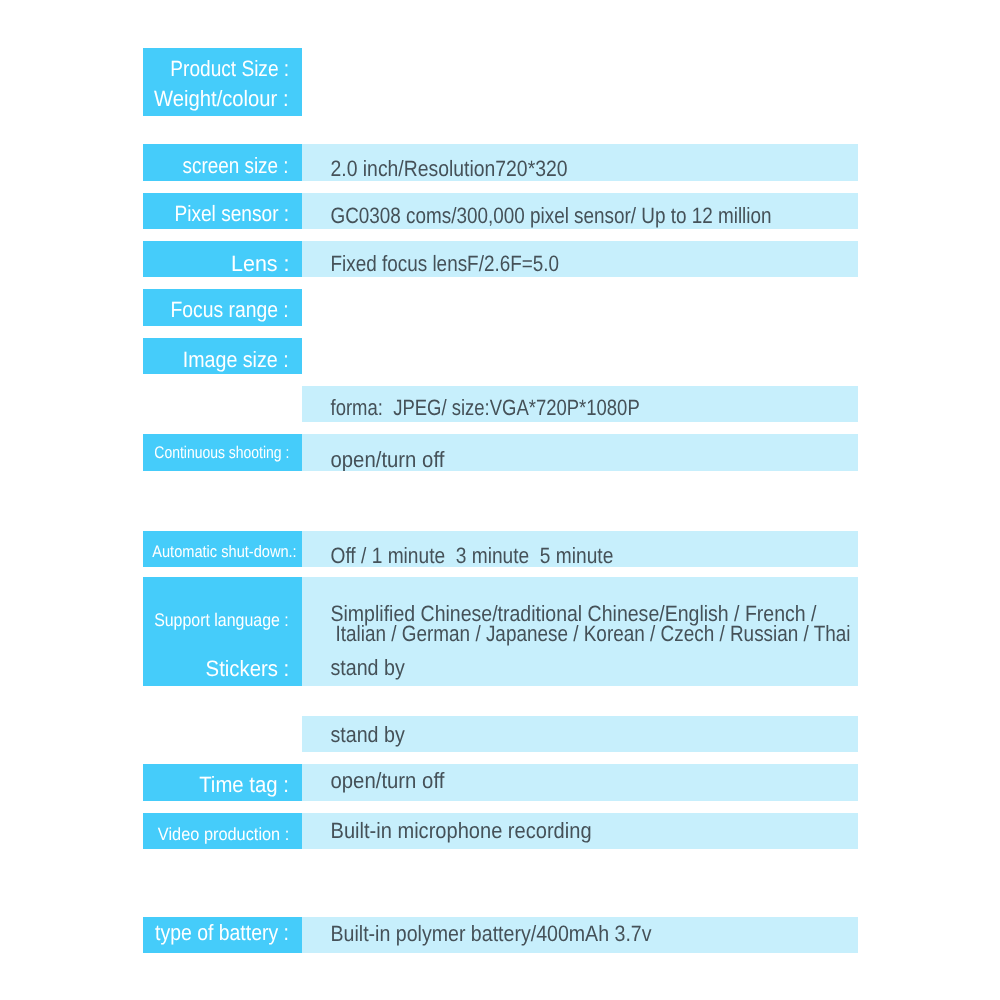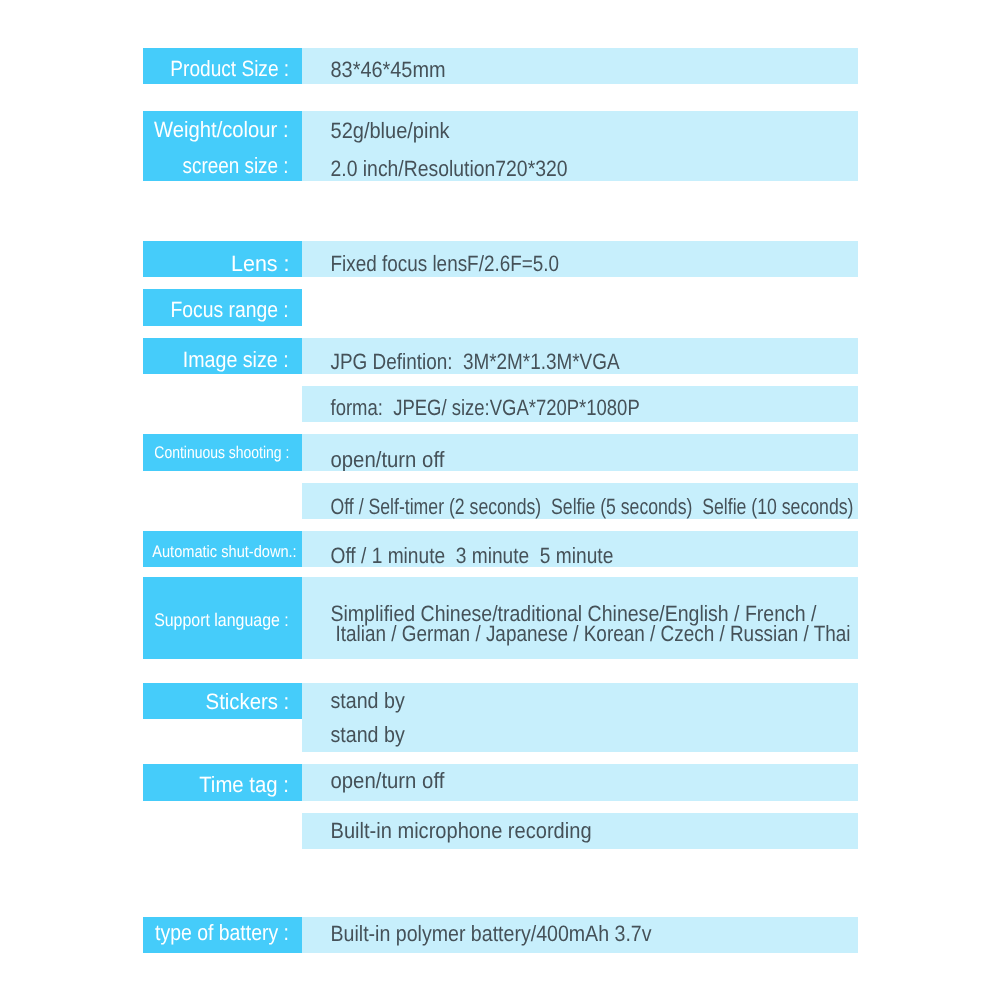--- a/index.html
+++ b/index.html
@@ -24,97 +24,93 @@
   .spec-row.tall .spec-value-text.line2{top:46px;transform:translate(33.5px,0) scaleX(0.85);}
 </style>
 </head>
 <body>
 
 <div id="spec-table">
   <div class="spec-row" style="top:47.6px">
     <div class="spec-label">
       <span class="spec-label-text" style="font-size:22.2px;transform:translate(-13px,calc(-38% + 0.7px)) scaleX(0.8600)">Product Size :</span>
     </div>
-    <div class="spec-value">
-      <span class="spec-value-text" style="transform:translate(28.5px,calc(-38% + 1.0px)) scaleX(0.8971)">83*46*45mm</span>
-    </div>
   </div>
-  <div class="spec-row" style="top:111px">
+  <div class="spec-row" style="top:80px">
     <div class="spec-label">
       <span class="spec-label-text" style="font-size:22.2px;transform:translate(-13px,calc(-38% + -1.7px)) scaleX(0.9116)">Weight/colour :</span>
-    </div>
-    <div class="spec-value">
-      <span class="spec-value-text" style="transform:translate(28.5px,calc(-38% + -0.4px)) scaleX(0.9021)">52g/blue/pink</span>
     </div>
   </div>
   <div class="spec-row" style="top:144.3px">
     <div class="spec-label">
       <span class="spec-label-text" style="font-size:22.2px;transform:translate(-13px,calc(-38% + 1.5px)) scaleX(0.8516)">screen size :</span>
     </div>
     <div class="spec-value">
       <span class="spec-value-text" style="transform:translate(28.5px,calc(-38% + 4.2px)) scaleX(0.8733)">2.0 inch/Resolution720*320</span>
+    </div>
+  </div>
+  <div class="spec-row" style="top:192.6px">
+    <div class="spec-label">
+      <span class="spec-label-text" style="font-size:22.2px;transform:translate(-13px,calc(-38% + 0.0px)) scaleX(0.8617)">Pixel sensor :</span>
+    </div>
+    <div class="spec-value">
+      <span class="spec-value-text" style="transform:translate(28.5px,calc(-38% + 2.2px)) scaleX(0.8514)">GC0308 coms/300,000 pixel sensor/ Up to 12 million</span>
     </div>
   </div>
   <div class="spec-row" style="top:241.0px">
     <div class="spec-label">
       <span class="spec-label-text" style="font-size:22.2px;transform:translate(-13px,calc(-38% + 2.2px)) scaleX(0.9654)">Lens :</span>
     </div>
     <div class="spec-value">
       <span class="spec-value-text" style="transform:translate(28.5px,calc(-38% + 2.0px)) scaleX(0.852)">Fixed focus lensF/2.6F=5.0</span>
     </div>
   </div>
   <div class="spec-row" style="top:289.3px">
     <div class="spec-label">
       <span class="spec-label-text" style="font-size:22.2px;transform:translate(-13px,calc(-38% + 0.7px)) scaleX(0.8717)">Focus range :</span>
     </div>
   </div>
   <div class="spec-row" style="top:337.6px">
     <div class="spec-label">
       <span class="spec-label-text" style="font-size:22.2px;transform:translate(-13px,calc(-38% + 1.2px)) scaleX(0.8848)">Image size :</span>
     </div>
-    <div class="spec-value">
-      <span class="spec-value-text" style="transform:translate(28.5px,calc(-38% + 3.1px)) scaleX(0.8524)">JPG Defintion:  3M*2M*1.3M*VGA</span>
-    </div>
   </div>
   <div class="spec-row" style="top:386.0px">
     <div class="spec-value">
       <span class="spec-value-text" style="transform:translate(28.5px,calc(-38% + 1.9px)) scaleX(0.833)">forma:  JPEG/ size:VGA*720P*1080P</span>
     </div>
   </div>
   <div class="spec-row" style="top:434.3px">
     <div class="spec-label">
       <span class="spec-label-text" style="font-size:16.8px;transform:translate(-13px,calc(-38% + -0.4px)) scaleX(0.8316)">Continuous shooting :</span>
     </div>
     <div class="spec-value">
       <span class="spec-value-text" style="transform:translate(28.5px,calc(-38% + 5.6px)) scaleX(0.9165)">open/turn off</span>
     </div>
   </div>
   <div class="spec-row" style="top:482.7px">
-    <div class="spec-value">
-      <span class="spec-value-text" style="transform:translate(28.5px,calc(-38% + 3.5px)) scaleX(0.7961)">Off / Self-timer (2 seconds)  Selfie (5 seconds)  Selfie (10 seconds)</span>
-    </div>
   </div>
   <div class="spec-row" style="top:531.0px">
     <div class="spec-label">
       <span class="spec-label-text" style="font-size:16.6px;transform:translate(-5.5px,calc(-38% + 1.4px)) scaleX(0.8796)">Automatic shut-down.:</span>
     </div>
     <div class="spec-value">
       <span class="spec-value-text" style="transform:translate(28.5px,calc(-38% + 4.5px)) scaleX(0.8632)">Off / 1 minute  3 minute  5 minute</span>
     </div>
   </div>
   <div class="spec-row tall" style="top:577px;height:82px">
     <div class="spec-label">
       <span class="spec-label-text" style="font-size:18.2px;transform:translate(-13px,calc(-38% + -0.5px)) scaleX(0.8755)">Support language :</span>
     </div>
     <div class="spec-value">
       <span class="spec-value-text" style="top:25.8px;transform:translate(28.5px,0) scaleX(0.8797)">Simplified Chinese/traditional Chinese/English / French /</span>
       <span class="spec-value-text line2" style="top:46.0px;transform:translate(33.5px,0) scaleX(0.8529)">Italian / German / Japanese / Korean / Czech / Russian / Thai</span>
     </div>
   </div>
-  <div class="spec-row" style="top:683px">
+  <div class="spec-row" style="top:650px">
     <div class="spec-label">
       <span class="spec-label-text" style="font-size:22.2px;transform:translate(-13px,calc(-38% + -1.7px)) scaleX(0.9167)">Stickers :</span>
     </div>
     <div class="spec-value">
       <span class="spec-value-text" style="transform:translate(28.5px,calc(-38% + -2.8px)) scaleX(0.8851)">stand by</span>
     </div>
   </div>
   <div class="spec-row" style="top:716.0px">
     <div class="spec-value">
       <span class="spec-value-text" style="transform:translate(28.5px,calc(-38% + -1.3px)) scaleX(0.8851)">stand by</span>
@@ -122,20 +118,23 @@
   </div>
   <div class="spec-row" style="top:764.4px">
     <div class="spec-label">
       <span class="spec-label-text" style="font-size:22.2px;transform:translate(-13px,calc(-38% + -0.1px)) scaleX(0.9161)">Time tag :</span>
     </div>
     <div class="spec-value">
       <span class="spec-value-text" style="transform:translate(28.5px,calc(-38% + -5.0px)) scaleX(0.9165)">open/turn off</span>
     </div>
   </div>
   <div class="spec-row" style="top:812.7px">
+    <div class="spec-label">
+      <span class="spec-label-text" style="font-size:17.7px;transform:translate(-13px,calc(-38% + 1.3px)) scaleX(0.9238)">Video production :</span>
+    </div>
     <div class="spec-value">
       <span class="spec-value-text" style="transform:translate(28.5px,calc(-38% + -2.1px)) scaleX(0.9046)">Built-in microphone recording</span>
     </div>
   </div>
   <div class="spec-row" style="top:916.7px">
     <div class="spec-label">
       <span class="spec-label-text" style="font-size:22.2px;transform:translate(-13px,calc(-38% + -5.0px)) scaleX(0.8755)">type of battery :</span>
     </div>
     <div class="spec-value">
       <span class="spec-value-text" style="transform:translate(28.5px,calc(-38% + -3.6px)) scaleX(0.8824)">Built-in polymer battery/400mAh 3.7v</span>

